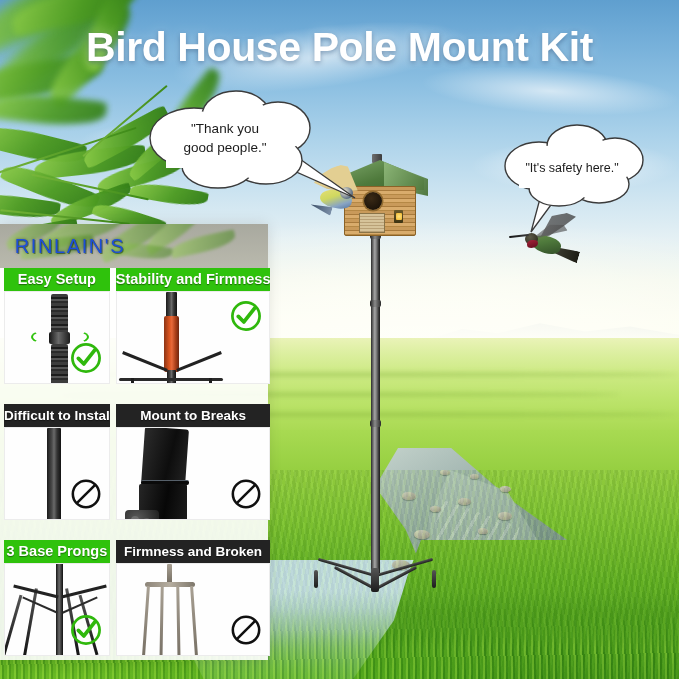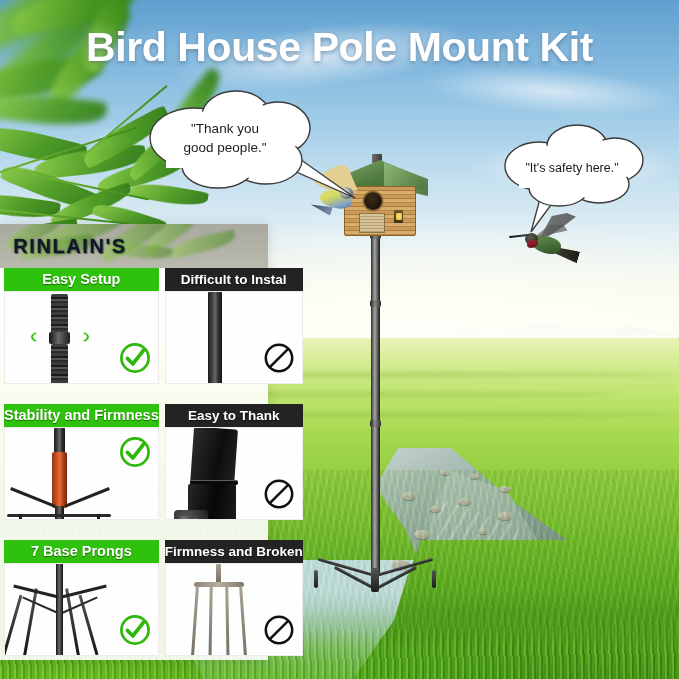--- a/index.html
+++ b/index.html
@@ -301,22 +301,22 @@
     position:absolute; opacity:.55; filter:blur(1.4px);
     border-radius:60% 8% 60% 8%;
     background:linear-gradient(120deg,#9fd35c,#417e1c);
   }
   .cmp-header-row {
     position:absolute; left:0; top:0; width:268px; height:44px;
     display:flex; align-items:center; z-index:3;
   }
   .brand-ours {
     flex:0 0 140px; text-align:center;
-    font-size:20px; font-weight:bold; letter-spacing:1.6px;
-    color:#0f172a;
+    font-size:20px; font-weight:normal; letter-spacing:1.6px;
+    color:#1d4ed8;
     text-shadow:0 0 3px rgba(0,0,0,.45), 1px 1px 0 rgba(20,60,10,.5);
   }
   .brand-theirs {
     flex:1; text-align:center;
     font-size:20px; font-weight:bold; letter-spacing:1.6px;
     color:#19191a;
     text-shadow:0 1px 0 rgba(255,255,255,.35);
   }
 
   .cmp-grid {
@@ -650,33 +650,20 @@
         <div class="ill rot-arrow" style="left:26px;top:36px;width:58px;height:18px;"></div>
         <div class="badge badge-check">
           <svg viewBox="0 0 40 40">
               <circle cx="20" cy="20" r="16" fill="none" stroke="#2fb80c" stroke-width="3.2"></circle>
               <path d="M11 20.5 L17.5 27 L30 11" fill="none" stroke="#2fb80c" stroke-width="4.4" stroke-linecap="round" stroke-linejoin="round"></path>
             </svg>
         </div>
       </div>
     </div>
 
-    <div class="cell bad">
-      <div class="cell-label">Difficult to Instal</div>
-      <div class="cell-img">
-        <div class="ill pole-smooth" style="left:42px;top:0;width:14px;height:112px;"></div>
-        <div class="badge badge-no">
-          <svg viewBox="0 0 40 40">
-              <circle cx="20" cy="20" r="15.5" fill="none" stroke="#101010" stroke-width="3"></circle>
-              <line x1="9.5" y1="30.5" x2="30.5" y2="9.5" stroke="#101010" stroke-width="3"></line>
-            </svg>
-        </div>
-      </div>
-    </div>
-
     <div class="cell good">
       <div class="cell-label">Stability and Firmness</div>
       <div class="cell-img">
         <div class="ill pole-smooth" style="left:49px;top:0;width:11px;height:28px;"></div>
         <div class="ill orange-grip" style="left:47px;top:24px;width:15px;height:56px;"></div>
         <div class="ill pole-smooth" style="left:50px;top:78px;width:9px;height:32px;"></div>
         <div class="ill" style="left:4px;top:68px;width:48px;height:2.6px;background:#222;transform:rotate(22deg);"></div>
         <div class="ill" style="left:58px;top:68px;width:48px;height:2.6px;background:#222;transform:rotate(-22deg);"></div>
         <div class="ill" style="left:2px;top:86px;width:104px;height:3px;background:#2a2a2a;border-radius:2px;"></div>
         <div class="ill" style="left:10px;top:94px;width:88px;height:3px;background:#1d1d1d;border-radius:2px;"></div>
@@ -685,39 +672,52 @@
         <div class="badge badge-check">
           <svg viewBox="0 0 40 40" style="position:relative;top:-42px">
               <circle cx="20" cy="20" r="16" fill="none" stroke="#2fb80c" stroke-width="3.2"></circle>
               <path d="M11 20.5 L17.5 27 L30 11" fill="none" stroke="#2fb80c" stroke-width="4.4" stroke-linecap="round" stroke-linejoin="round"></path>
             </svg>
         </div>
       </div>
     </div>
 
     <div class="cell bad">
-      <div class="cell-label">Easy to Thank</div>
+      <div class="cell-label">Difficult to Instal</div>
+      <div class="cell-img">
+        <div class="ill pole-smooth" style="left:42px;top:0;width:14px;height:112px;"></div>
+        <div class="badge badge-no">
+          <svg viewBox="0 0 40 40">
+              <circle cx="20" cy="20" r="15.5" fill="none" stroke="#101010" stroke-width="3"></circle>
+              <line x1="9.5" y1="30.5" x2="30.5" y2="9.5" stroke="#101010" stroke-width="3"></line>
+            </svg>
+        </div>
+      </div>
+    </div>
+
+    <div class="cell bad">
+      <div class="cell-label">Mount to Breaks</div>
       <div class="cell-img">
         <div class="ill" style="left:26px;top:0;width:44px;height:58px;background:linear-gradient(100deg,#2c2c2c,#0d0d0d 60%,#232323);border-radius:3px;transform:rotate(4deg);"></div>
         <div class="ill" style="left:24px;top:52px;width:48px;height:5px;background:#0a0a0a;border-top:1.5px solid #56606a;border-radius:2px;"></div>
         <div class="ill" style="left:22px;top:56px;width:48px;height:40px;background:linear-gradient(100deg,#262626,#070707 55%,#1c1c1c);border-radius:2px;"></div>
         <div class="ill" style="left:8px;top:82px;width:34px;height:22px;background:radial-gradient(circle at 35% 40%,#5a5a5a,#1a1a1a);border-radius:4px;"></div>
         <div class="ill" style="left:14px;top:88px;width:8px;height:8px;background:#6d6d6d;border-radius:50%;"></div>
         <div class="ill" style="left:26px;top:90px;width:7px;height:7px;background:#5a5a5a;border-radius:50%;"></div>
         <div class="badge badge-no">
           <svg viewBox="0 0 40 40">
               <circle cx="20" cy="20" r="15.5" fill="none" stroke="#101010" stroke-width="3"></circle>
               <line x1="9.5" y1="30.5" x2="30.5" y2="9.5" stroke="#101010" stroke-width="3"></line>
             </svg>
         </div>
       </div>
     </div>
 
     <div class="cell good">
-      <div class="cell-label">7 Base Prongs</div>
+      <div class="cell-label">3 Base Prongs</div>
       <div class="cell-img">
         <div class="ill" style="left:51px;top:0;width:7px;height:106px;background:linear-gradient(90deg,#151515,#6a6a6a 45%,#101010);"></div>
         <div class="ill spike" style="left:6px; top:30px;width:3px;height:62px;transform:rotate(16deg);"></div>
         <div class="ill spike" style="left:24px;top:24px;width:3px;height:68px;transform:rotate(10deg);"></div>
         <div class="ill spike" style="left:82px;top:30px;width:3px;height:62px;transform:rotate(-16deg);"></div>
         <div class="ill spike" style="left:66px;top:24px;width:3px;height:68px;transform:rotate(-10deg);"></div>
         <div class="ill" style="left:8px;top:26px;width:46px;height:2.6px;background:#222;transform:rotate(14deg);"></div>
         <div class="ill" style="left:56px;top:26px;width:46px;height:2.6px;background:#222;transform:rotate(-14deg);"></div>
         <div class="ill" style="left:16px;top:40px;width:38px;height:2.4px;background:#2b2b2b;transform:rotate(24deg);"></div>
         <div class="ill" style="left:56px;top:40px;width:38px;height:2.4px;background:#2b2b2b;transform:rotate(-24deg);"></div>

